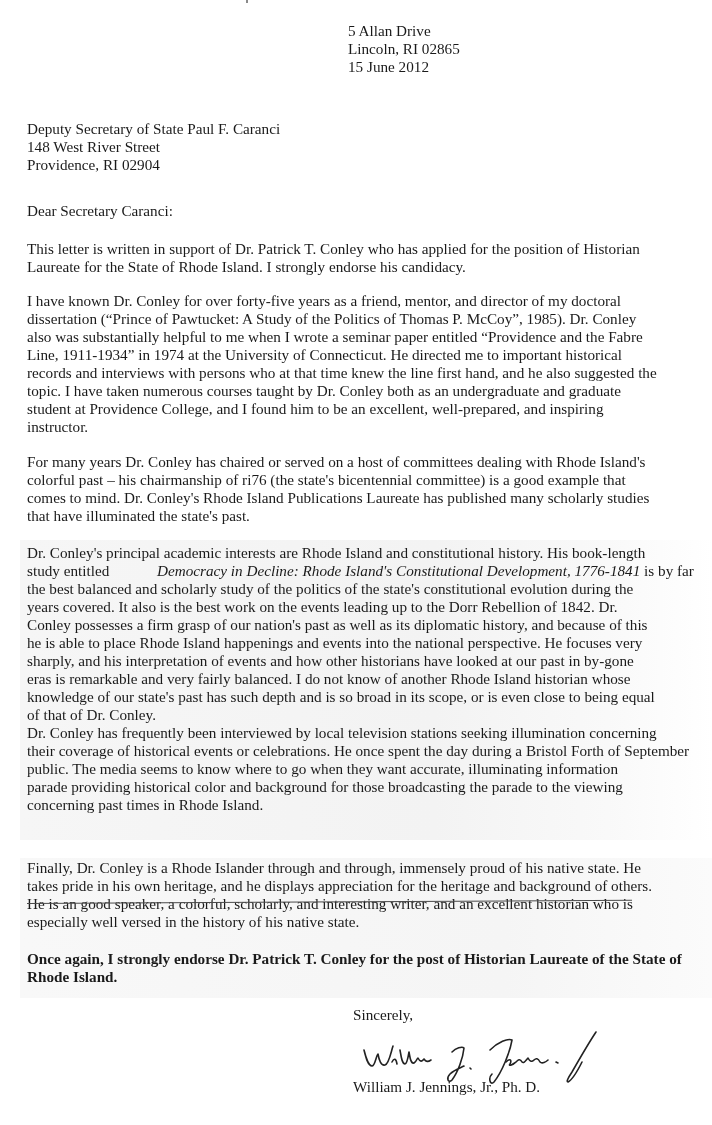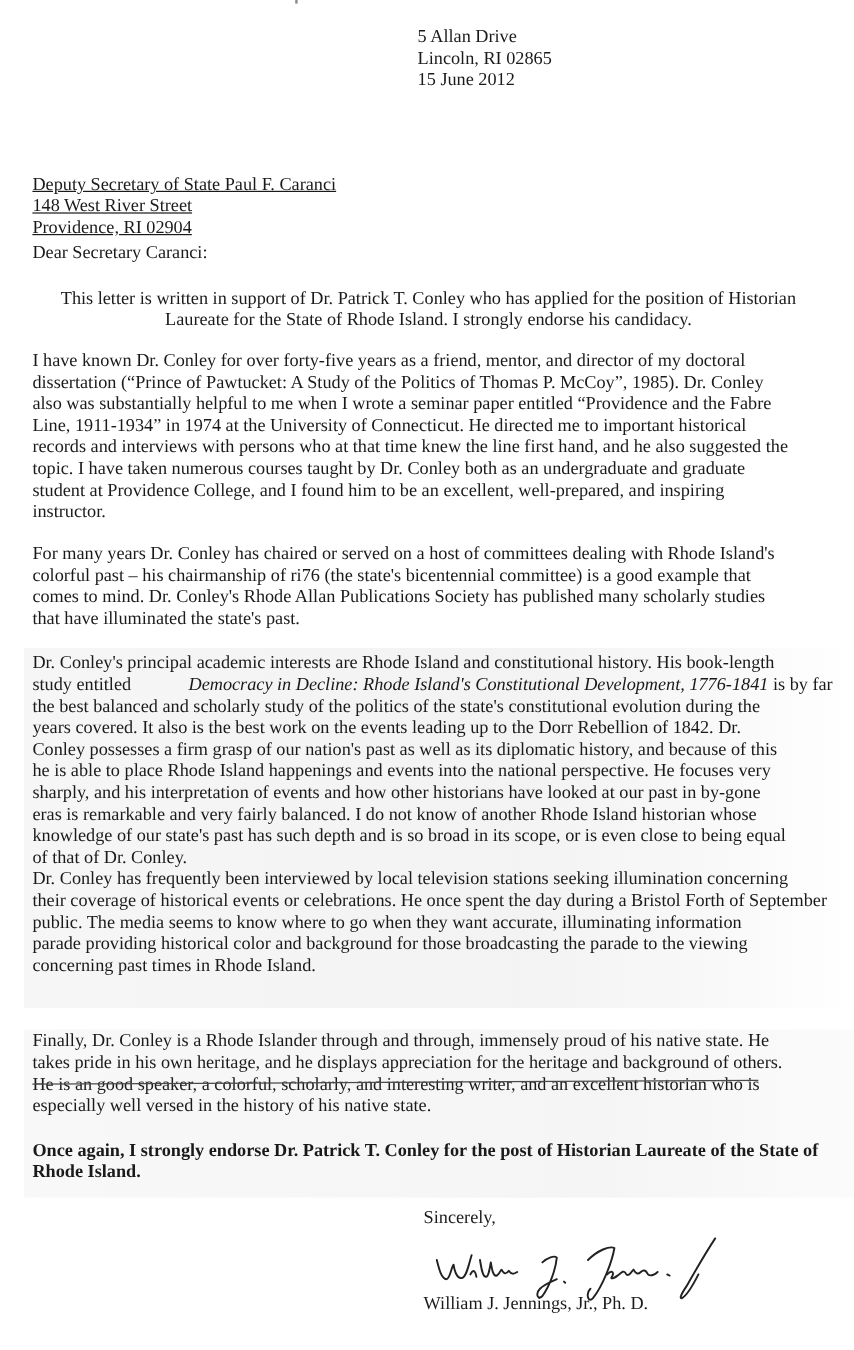--- a/index.html
+++ b/index.html
@@ -38,36 +38,35 @@
       background: #8a8a8a;
     }
     .sender {
       position: absolute;
       left: 348px;
       top: 22px;
     }
     .recipient {
       position: absolute;
       left: 27px;
-      top: 145px;
-      text-decoration: underline;
+      top: 120px;
     }
     .salutation {
       position: absolute;
       left: 27px;
       top: 202px;
     }
     .line { display: block; white-space: nowrap; }
     .para {
       position: absolute;
       left: 27px;
       width: 660px;
     }
     .para .line { white-space: nowrap; }
-    .p1 { top: 240px; text-align: center; }
+    .p1 { top: 240px; }
     .p2 { top: 292px; }
     .p3 { top: 453px; }
     .p4 { top: 544px; }
     .p5 { top: 724px; }
     .p6 { top: 859px; }
     .p7 { top: 950px; font-weight: bold; }
     .strike-line {
       position: absolute;
       left: 27px;
       top: 903px;
@@ -130,21 +129,21 @@
     <span class="line">Line, 1911-1934” in 1974 at the University of Connecticut.  He directed me to important historical</span>
     <span class="line">records and interviews with persons who at that time knew the line first hand, and he also suggested the</span>
     <span class="line">topic.  I have taken numerous courses taught by Dr. Conley both as an undergraduate and graduate</span>
     <span class="line">student at Providence College, and I found him to be an excellent, well-prepared, and inspiring</span>
     <span class="line">instructor.</span>
   </div>
 
   <div class="para p3">
     <span class="line">For many years Dr. Conley has chaired or served on a host of committees dealing with Rhode Island's</span>
     <span class="line">colorful past – his chairmanship of ri76 (the state's bicentennial committee) is a good example that</span>
-    <span class="line">comes to mind.  Dr. Conley's Rhode Allan Publications Society has published many scholarly studies</span>
+    <span class="line">comes to mind.  Dr. Conley's Rhode Island Publications Laureate has published many scholarly studies</span>
     <span class="line">that have illuminated the state's past.</span>
   </div>
 
   <div class="para p4">
     <span class="line">Dr. Conley's principal academic interests are Rhode Island and constitutional history.  His book-length</span>
     <span class="line"><span>study entitled </span><em>Democracy in Decline: Rhode Island's Constitutional Development, 1776-1841</em><span> is by far</span></span>
     <span class="line">the best balanced and scholarly study of the politics of the state's constitutional evolution during the</span>
     <span class="line">years covered.  It also is the best work on the events leading up to the Dorr Rebellion of 1842.  Dr.</span>
     <span class="line">Conley possesses a firm grasp of our nation's past as well as its diplomatic history, and because of this</span>
     <span class="line">he is able to place Rhode Island happenings and events into the national perspective.  He focuses very</span>

